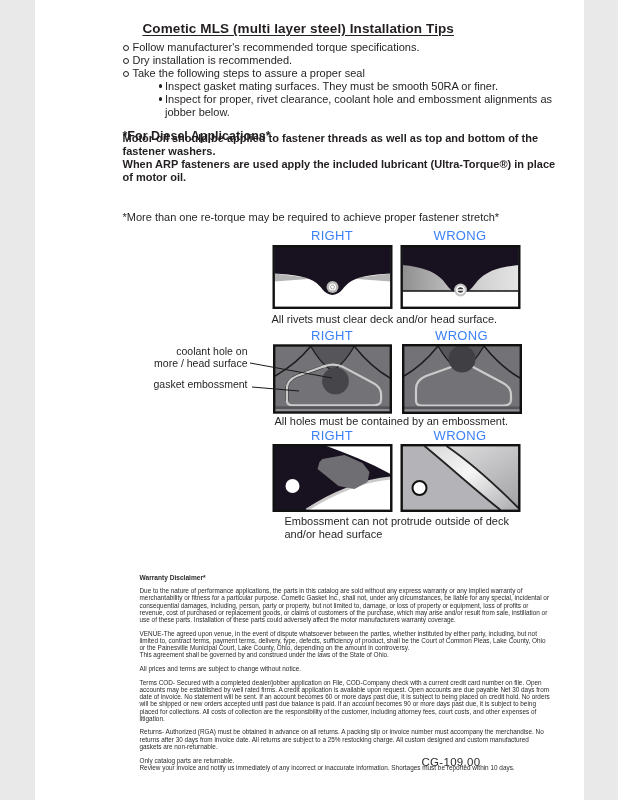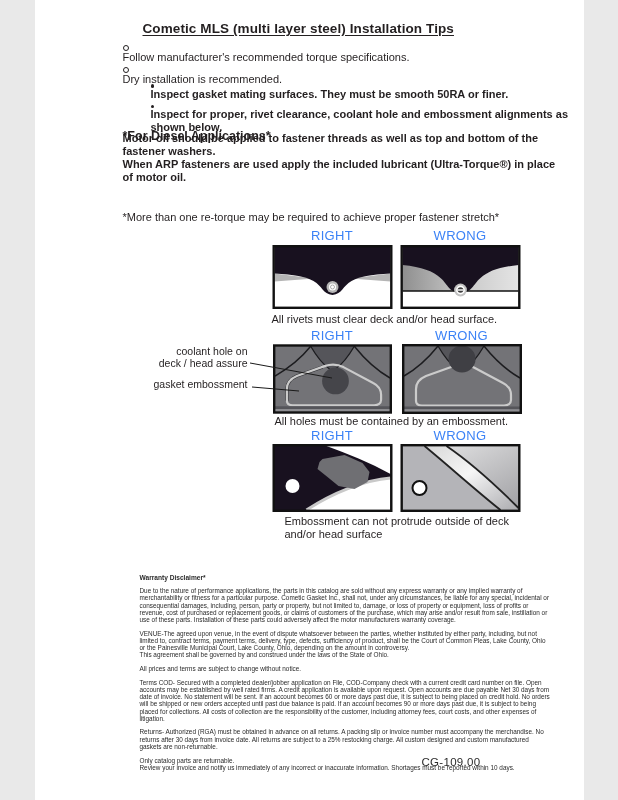--- a/index.html
+++ b/index.html
@@ -7,26 +7,26 @@
     position:relative;width:549px;height:800px;background:#ffffff;
     font-family:"Liberation Sans","DejaVu Sans",sans-serif;color:#231f20;
     overflow:hidden;margin:0 auto;
   }
   .abs{position:absolute;}
   .title{
     left:108px;top:21px;font-size:13.5px;font-weight:bold;
     text-decoration:underline;text-underline-offset:2px;letter-spacing:.1px;
   }
   .bullets{left:88px;top:41px;font-size:11px;line-height:13px;}
-  .bullet-row{display:flex;align-items:flex-start;flex-direction:column;}
+  .bullet-row{display:flex;align-items:flex-start;}
   .o-marker{
     width:4px;height:4px;border:1px solid #231f20;border-radius:50%;
     margin:3.5px 4px 0 0;flex:0 0 auto;
   }
-  .sub-bullets{left:116px;top:80px;font-size:11px;line-height:13px;font-weight:bold;}
+  .sub-bullets{left:124px;top:80px;font-size:11px;line-height:13px;}
   .dot-marker{
     width:3.5px;height:3.5px;background:#231f20;border-radius:50%;
     margin:4px 3px 0 0;flex:0 0 auto;
   }
   .diesel-heading{left:88px;top:113px;font-size:12.5px;font-weight:bold;margin-top:16px;}
   .body-par{left:88px;width:440px;font-size:11px;line-height:13px;white-space:pre-line;}
   .p1{top:132px;font-weight:bold;} .p2{top:170px;} .p3{top:211px;}
   .rw-label{font-size:13px;text-align:center;width:121px;color:#3b82f6;letter-spacing:.3px;}
   .caption{font-size:11px;line-height:12.5px;white-space:pre-line;}
   .callout{
@@ -49,30 +49,34 @@
 
   <div class="abs bullets">
     <div class="bullet-row">
       <span class="o-marker"></span>
       <span>Follow manufacturer's recommended torque specifications.</span>
     </div>
     <div class="bullet-row">
       <span class="o-marker"></span>
       <span>Dry installation is recommended.</span>
     </div>
+    <div class="bullet-row">
+      <span class="o-marker"></span>
+      <span>Take the following steps to assure a proper seal</span>
+    </div>
   </div>
 
   <div class="abs sub-bullets">
     <div class="bullet-row">
       <span class="dot-marker"></span>
       <span>Inspect gasket mating surfaces.  They must be smooth 50RA or finer.</span>
     </div>
     <div class="bullet-row">
       <span class="dot-marker"></span>
-      <span>Inspect for proper, rivet clearance, coolant hole and embossment alignments as shown below.</span>
+      <span>Inspect for proper, rivet clearance, coolant hole and embossment alignments as jobber below.</span>
     </div>
   </div>
 
   <div class="abs diesel-heading">*For Diesel Applications*</div>
   <div class="abs body-par p1">Motor oil should be applied to fastener threads as well as top and bottom of the fastener washers.
 When ARP fasteners are used apply the included lubricant (Ultra-Torque®) in place of motor oil.</div>
   <div class="abs body-par p3">*More than one re-torque may be required to achieve proper fastener stretch*</div>
 
   <div class="abs rw-label" style="left:237px;top:228px;">RIGHT</div>
   <div class="abs rw-label" style="left:365px;top:228px;">WRONG</div>
@@ -110,21 +114,21 @@
       <rect x="1.2" y="1.2" width="117.6" height="61.6" fill="none" stroke="#111111" stroke-width="2.4"></rect>
     </svg>
   </div>
 
   <div class="abs caption" style="left:237px;top:313px;">All rivets must clear deck and/or head surface.</div>
 
   <div class="abs rw-label" style="left:238px;top:328px;width:119px;">RIGHT</div>
   <div class="abs rw-label" style="left:367px;top:328px;width:120px;">WRONG</div>
 
   <div class="abs callout" style="top:345px;">coolant hole on
-deck / head assure</div>
+more / head surface</div>
   <div class="abs callout" style="top:378px;">gasket embossment</div>
 
   <div class="abs" style="left:238px;top:344px;">
     <svg width="119" height="70" viewBox="0 0 120 70">
       <rect x="1.2" y="1.2" width="117.6" height="67.6" fill="#737377"></rect>
       <path d="M38,2 C45,14 50,20 57,25 L63,25 C70,20 75,14 82,2 Z" fill="#55555a"></path>
       <path d="M38,2 C45,14 50,20 57,25" stroke="#1c1c1f" stroke-width="1.3" fill="none"></path>
       <path d="M82,2 C75,14 70,20 63,25" stroke="#1c1c1f" stroke-width="1.3" fill="none"></path>
       <path d="M2,32 C16,24 30,12 38,2" stroke="#1c1c1f" stroke-width="1.5" fill="none"></path>
       <path d="M118,34 C104,26 90,12 82,2" stroke="#1c1c1f" stroke-width="1.5" fill="none"></path>

